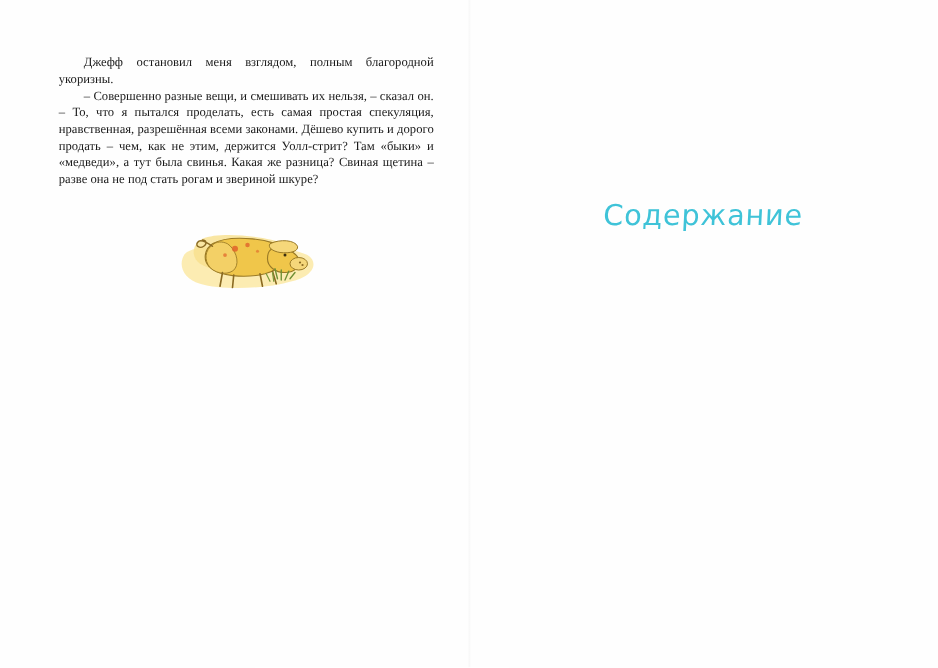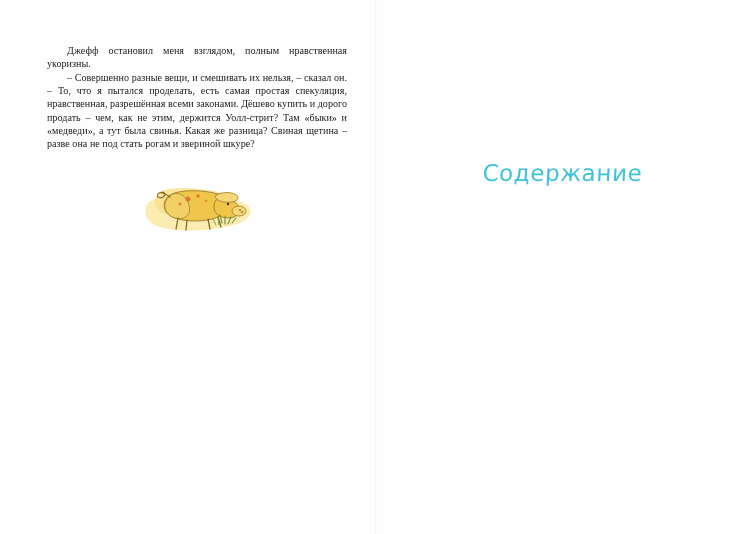--- a/index.html
+++ b/index.html
@@ -86,21 +86,21 @@
   }
 </style>
 </head>
 <body>
 
 <div id="spread">
 
   <div class="page page-left">
 
     <div class="body-text">
-      <p>Джефф остановил меня взглядом, полным нравственная укоризны.</p>
+      <p>Джефф остановил меня взглядом, полным благородной укоризны.</p>
       <p>– Совершенно разные вещи, и смешивать их нельзя, – сказал он. – То, что я пытался проделать, есть самая простая спекуляция, нравственная, разрешённая всеми законами. Дёшево купить и дорого продать – чем, как не этим, держится Уолл-стрит? Там «быки» и «медведи», а тут была свинья. Какая же разница? Свиная щетина – разве она не под стать рогам и звериной шкуре?</p>
     </div>
 
     <div class="pig-illustration">
       <svg viewBox="0 0 118 62" width="118" height="62" aria-hidden="true">
 
         <path d="M8 30 C2 38 6 50 20 54 C40 60 78 58 100 50 C112 45 114 36 106 31
                  C92 24 56 22 34 24 C20 25 12 26 8 30 Z" fill="#fbe9a4" opacity="0.85"></path>
         <path d="M22 18 C14 22 12 32 20 38 C34 47 70 47 88 40
                  C98 36 98 26 88 22 C72 16 36 12 22 18 Z" fill="#f8e08c" opacity="0.8"></path>

